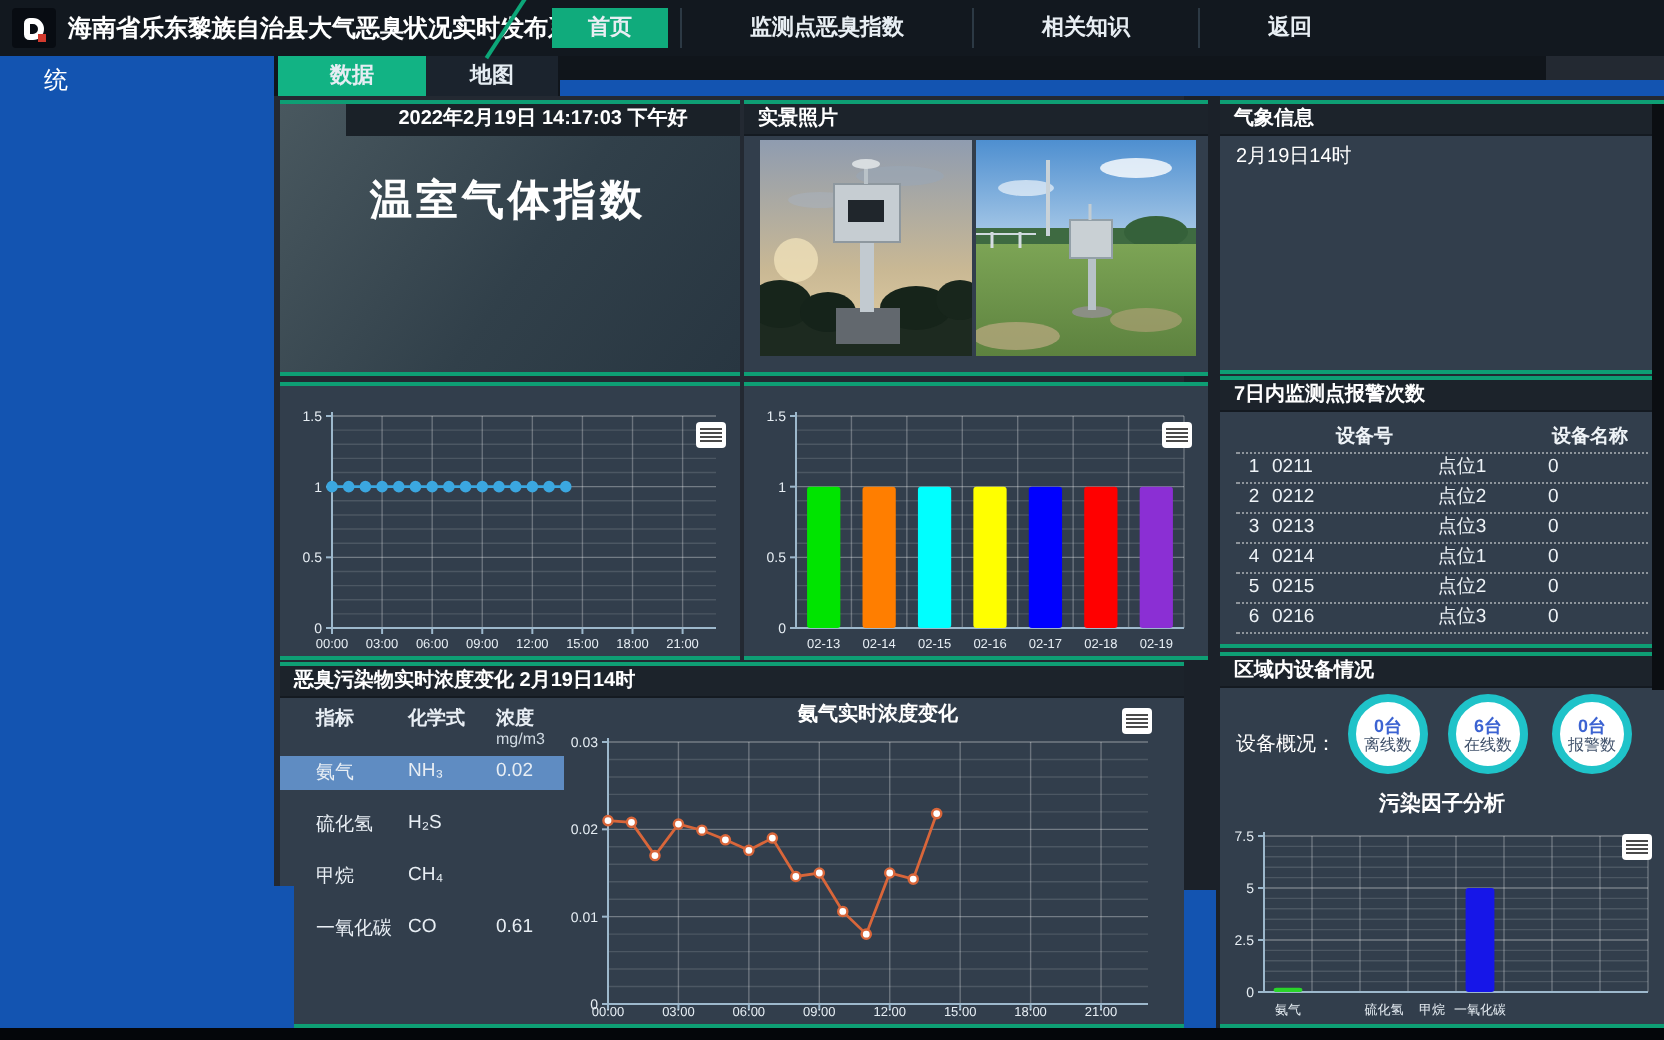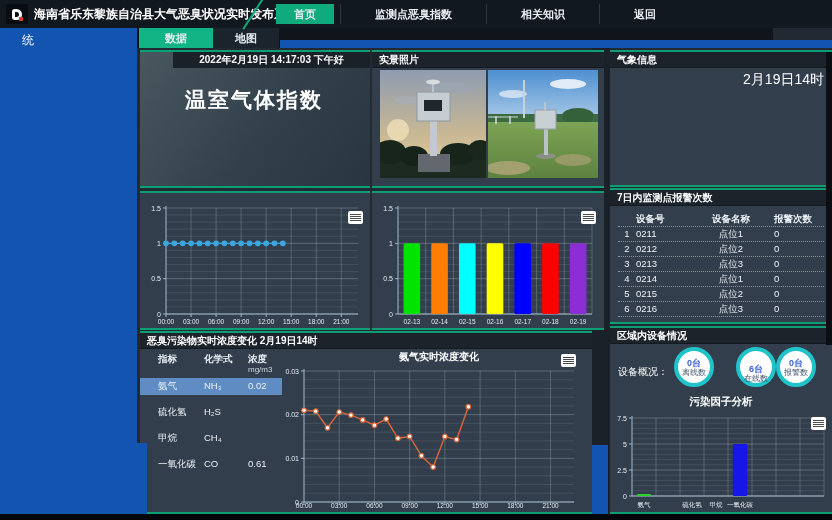--- a/index.html
+++ b/index.html
@@ -46,27 +46,27 @@
               background:linear-gradient(125deg,#49585f 0%,#31404a 55%,#283641 100%);padding-left:33px;}
   .greet-date{height:16px;background:#1a2128;color:#fff;font-size:10px;font-weight:bold;line-height:16px;
               text-align:center;}
   .greet-headline{margin:18px 0 0 12px;color:#fff;font-size:21px;font-weight:bold;letter-spacing:2px;}
 
   
   .photo-row{position:absolute;left:8px;top:18px;display:flex;}
   .photo-row svg{display:block;}
 
   
-  .weather-time{text-align:right;color:#fff;font-size:14px;padding:3px 8px;}
+  .weather-time{text-align:left;color:#fff;font-size:10px;padding:3px 8px;}
 
   
   .al-table{margin:6px 8px 0 8px;}
   .al-head,.al-row{display:grid;grid-template-columns:18px 52px 86px 50px;font-size:9.5px;color:#eef3f7;
                    height:14px;line-height:14px;border-bottom:1px dotted rgba(255,255,255,.45);}
-  .al-head{font-weight:bold;}
+  .al-head{font-weight:bold;gap:32px;}
   .c-no{text-align:center;}
   .c-name{text-align:center;}
 
   
   .ptable{position:absolute;left:0;top:0;width:142px;color:#e8eef4;}
   .pt-head{display:grid;grid-template-columns:46px 44px 44px;padding:4px 2px 0 18px;font-size:9.5px;font-weight:bold;}
   .pt-unit{font-size:8px;font-weight:normal;font-style:normal;color:#cfd9e2;display:block;line-height:8px;}
   .pt-row{display:grid;grid-template-columns:46px 44px 44px;padding:2px 2px 2px 18px;font-size:9.5px;}
   .pt-row.hl{background:#5f8cc2;margin-top:4px;}
   .pt-row.plain{margin-top:9px;}
@@ -489,21 +489,21 @@
   </div>
 
   <div class="panel" style="left:610px;top:326px;width:222px;height:188px;">
     <div class="panel-header">区域内设备情况</div>
     <div class="dev-body">
       <div class="dev-label">设备概况：</div>
       <div class="stat-circle" style="left:64px;">
         <span class="stat-value">0台</span>
         <span class="stat-label">离线数</span>
       </div>
-      <div class="stat-circle" style="left:126px;justify-content:flex-end;">
+      <div class="stat-circle" style="left:114px;">
         <span class="stat-value">6台</span>
         <span class="stat-label">在线数</span>
       </div>
       <div class="stat-circle" style="left:166px;">
         <span class="stat-value">0台</span>
         <span class="stat-label">报警数</span>
       </div>
       <div class="factor-title">污染因子分析</div>
       <svg class="chart-svg" style="left:2px;top:70px;" width="218" height="97">
           <line x1="20" x2="212" y1="83" y2="83" stroke="#ffffff" stroke-opacity="0.32" stroke-width="0.7"></line>

